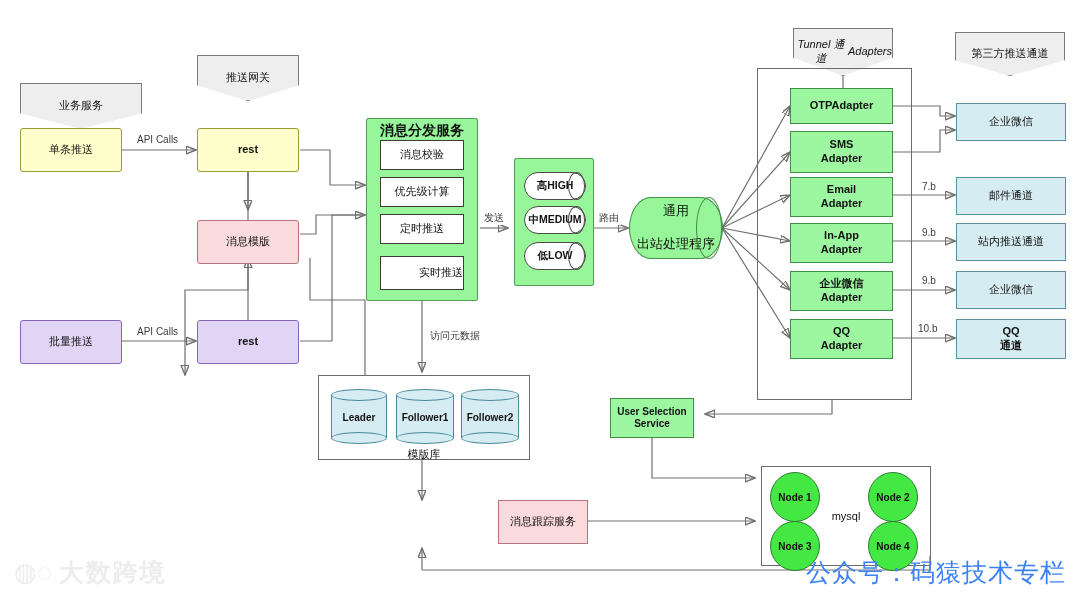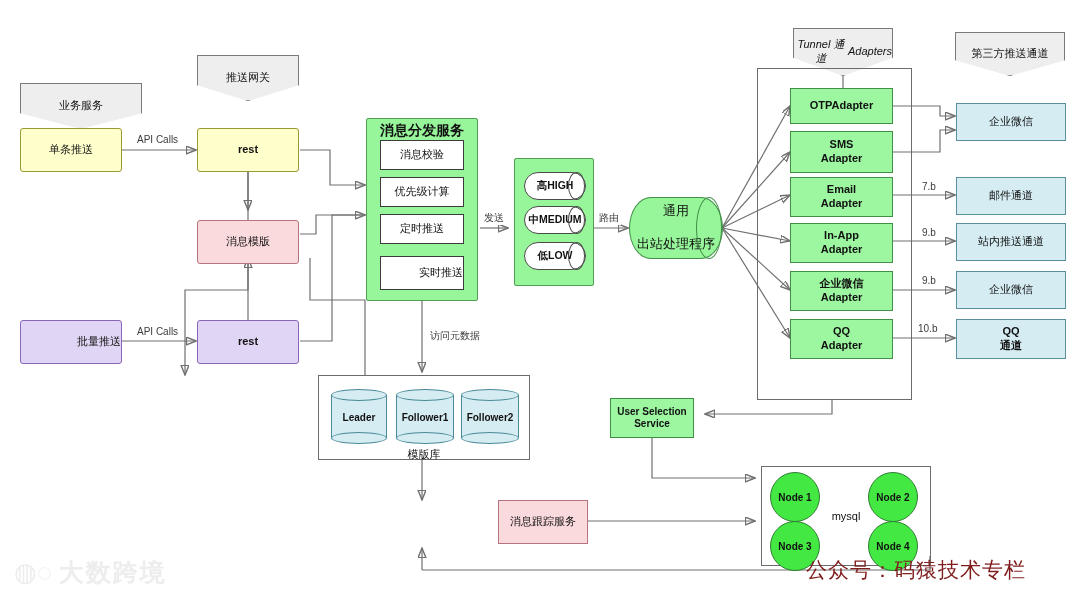--- a/index.html
+++ b/index.html
@@ -33,21 +33,21 @@
   .hcyl:after{content:"";position:absolute;right:0;top:-1px;bottom:-1px;width:17px;
         border:1px solid #4a4a4a;border-radius:50%;box-sizing:border-box;background:transparent;}
   .bigcyl{position:absolute;box-sizing:border-box;background:#97f59a;border:1px solid #3f8f45;
         border-radius:22px/50%;display:flex;align-items:center;justify-content:center;
         font-size:13px;color:#111;text-align:center;line-height:1.3;gap:16px;}
   .bigcyl:after{content:"";position:absolute;right:0;top:-1px;bottom:-1px;width:26px;
         border:1px solid #3f8f45;border-radius:50%;box-sizing:border-box;}
   .circ{position:absolute;border-radius:50%;background:#44e843;border:1px solid #2e7d32;
         display:flex;align-items:center;justify-content:center;font-size:10px;font-weight:bold;color:#111;}
   .wm{position:absolute;white-space:nowrap;}
-  .wm-right{font-size:21px;color:#7f1d1d;letter-spacing:1px;}
+  .wm-right{font-size:25px;color:#3b82f6;letter-spacing:1px;}
   .wm-left{font-size:25px;color:#ededed;font-weight:bold;letter-spacing:2px;}
   .wm-logo{font-size:24px;color:#ededed;font-weight:bold;}
 </style>
 </head>
 <body>
 
 <div id="canvas">
 
   <svg class="wires">
     <defs>
@@ -124,21 +124,21 @@
     <span>Adapters</span>
   </div>
   <div class="node banner" style="left:955px;top:32px;width:110px;height:44px;
               clip-path:polygon(0 0,100% 0,100% 64%,50% 100%,0 64%);">
     <span>第三方推送通道</span>
   </div>
 
   <div class="node yellow" style="left:20px;top:128px;width:102px;height:44px;border-radius:3px;">
     <span>单条推送</span>
   </div>
-  <div class="node purple" style="left:20px;top:320px;width:102px;height:44px;border-radius:3px;justify-content:flex-end;">
+  <div class="node purple" style="left:20px;top:320px;width:102px;height:44px;border-radius:3px;">
     <span>批量推送</span>
   </div>
 
   <div class="node yellow bold" style="left:197px;top:128px;width:102px;height:44px;border-radius:3px;">
     <span>rest</span>
   </div>
   <div class="node pink" style="left:197px;top:212px;width:102px;height:44px;border-radius:3px;margin-top:8px;">
     <span>消息模版</span>
   </div>
   <div class="node purple bold" style="left:197px;top:320px;width:102px;height:44px;border-radius:3px;">

